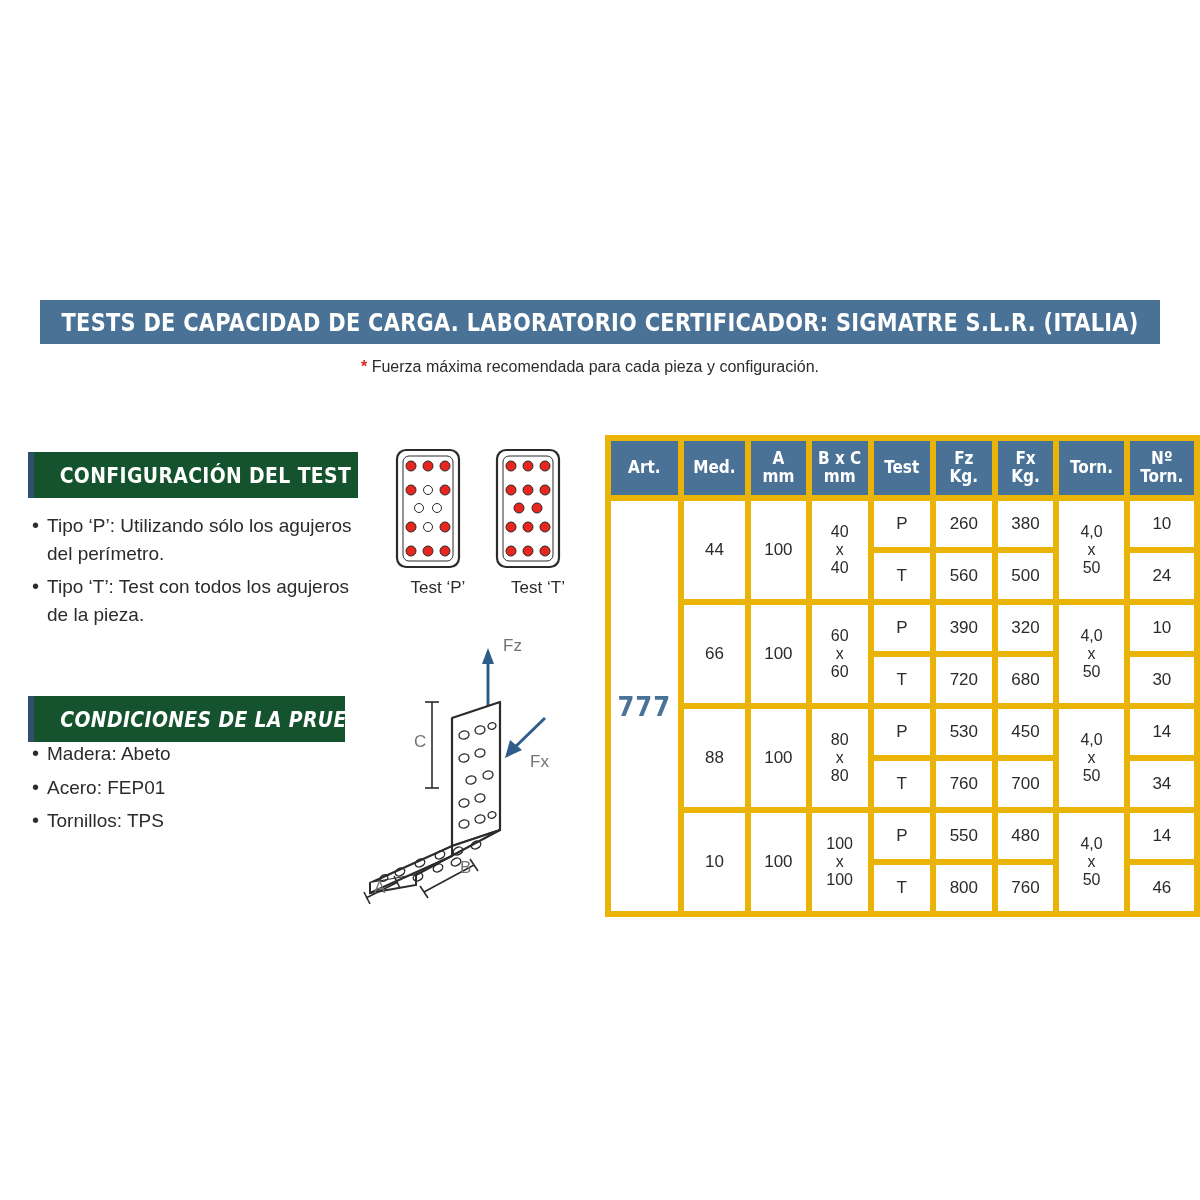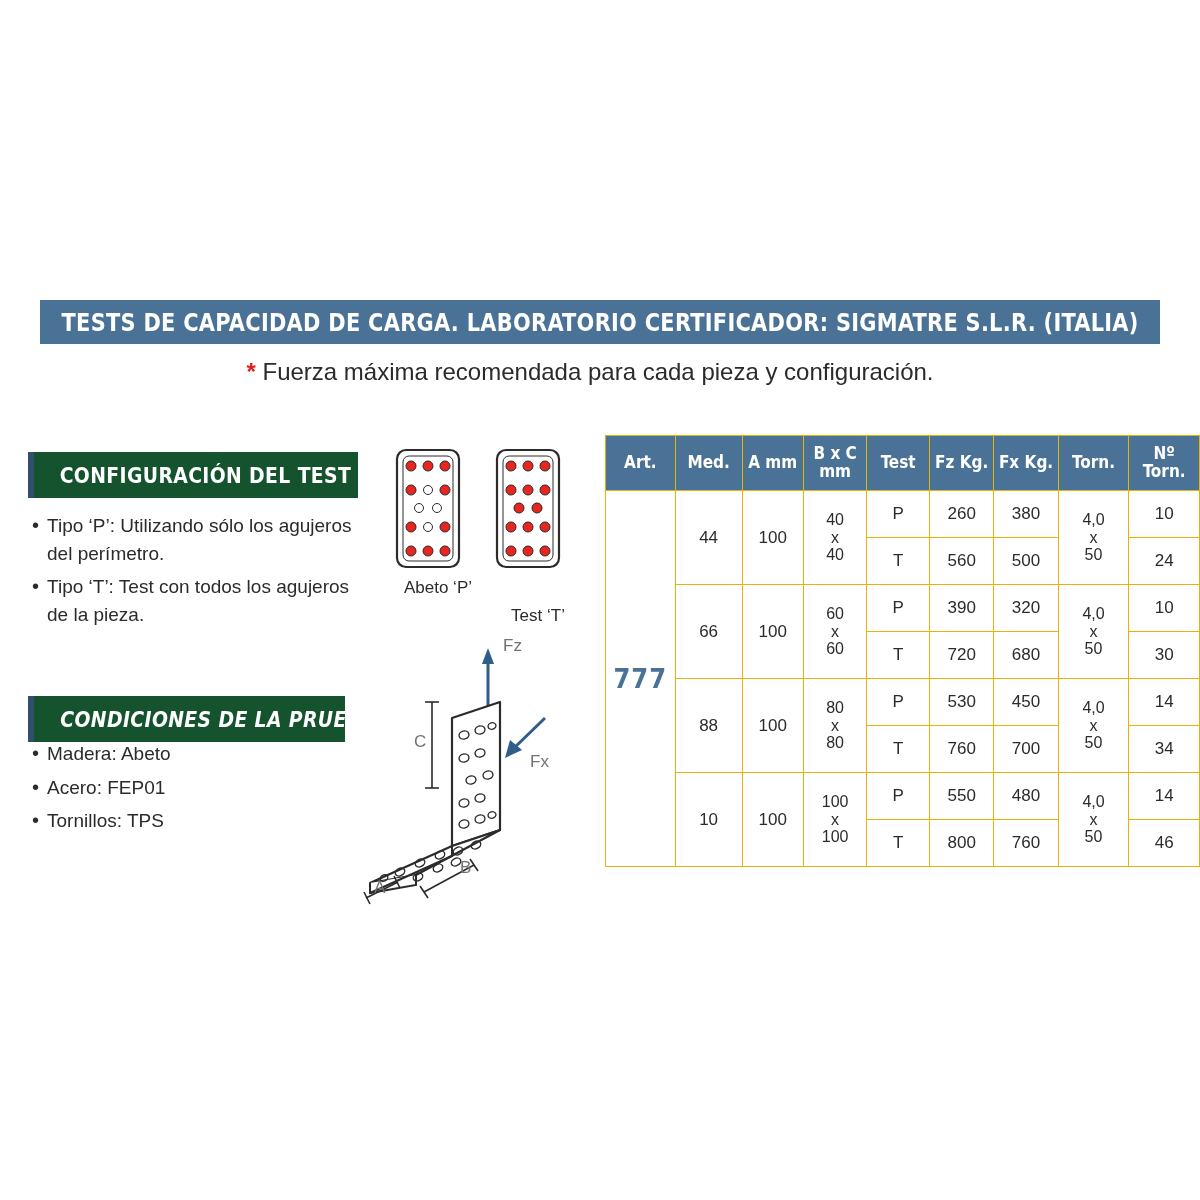--- a/index.html
+++ b/index.html
@@ -41,21 +41,21 @@
     transform: scaleX(0.93);
     white-space: nowrap;
   }
 
   .subnote {
     position: absolute;
     left: 0;
     top: 358px;
     width: 1180px;
     text-align: center;
-    font-size: 24px;
+    font-size: 16px;
     color: #2b2b2b;
   }
   .subnote .ast {
     color: #e02020;
     font-weight: bold;
   }
 
   
   .sec-head {
     position: absolute;
@@ -107,21 +107,21 @@
   #plateP { left: 393px; }
   #plateT { left: 493px; }
   .plate-caption {
     position: absolute;
     top: 578px;
     font-size: 17px;
     text-align: center;
     width: 100px;
   }
   #capP { left: 388px; }
-  #capT { left: 488px; margin-top: 28px; }
+  #capT { left: 488px; }
 
   
   .bracket {
     position: absolute;
     left: 340px;
     top: 640px;
     width: 260px;
     height: 280px;
   }
   .lbl {
@@ -132,21 +132,21 @@
 
   
   .tbl {
     position: absolute;
     left: 605px;
     top: 435px;
     border-collapse: collapse;
     font-size: 17px;
   }
   .tbl th, .tbl td {
-    border: 1px solid #eab308;
+    border: 6px solid #eab308;
     text-align: center;
     vertical-align: middle;
     padding: 4px;
   }
   .tbl thead th {
     background: #4a7296;
     color: #ffffff;
     font-family: "DejaVu Sans Condensed", "Liberation Sans", sans-serif;
     font-weight: bold;
     font-size: 17px;
@@ -242,21 +242,21 @@
           <circle cx="52" cy="105" r="5"></circle>
       </g>
       <g fill="#ffffff" stroke="#2b2b2b" stroke-width="1">
         <circle cx="35" cy="44" r="4.5"></circle>
         <circle cx="26" cy="62" r="4.5"></circle>
           <circle cx="44" cy="62" r="4.5"></circle>
         <circle cx="35" cy="81" r="4.5"></circle>
       </g>
     </svg>
   </div>
-  <div class="plate-caption" id="capP">Abeto ‘P’</div>
+  <div class="plate-caption" id="capP">Test ‘P’</div>
 
   <div class="plate-wrap" id="plateT">
     <svg width="70" height="125" viewBox="0 0 70 125" xmlns="http://www.w3.org/2000/svg">
       <rect x="4" y="4" width="62" height="117" rx="9" ry="9" fill="#ffffff" stroke="#2b2b2b" stroke-width="2.2"></rect>
       <rect x="10" y="10" width="50" height="105" rx="6" ry="6" fill="none" stroke="#2b2b2b" stroke-width="1"></rect>
       <g fill="#e8251f" stroke="#2b2b2b" stroke-width="1">
         <circle cx="18" cy="20" r="5"></circle>
           <circle cx="35" cy="20" r="5"></circle>
           <circle cx="52" cy="20" r="5"></circle>
         <circle cx="18" cy="44" r="5"></circle>

